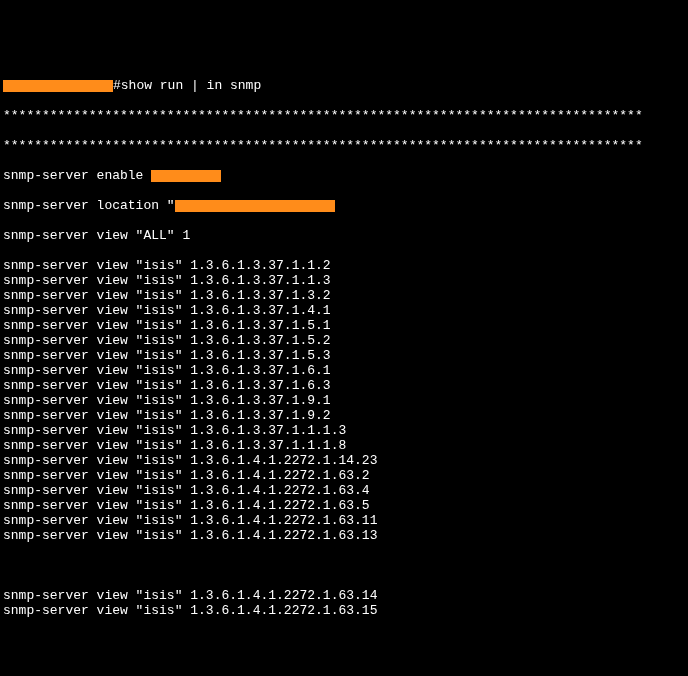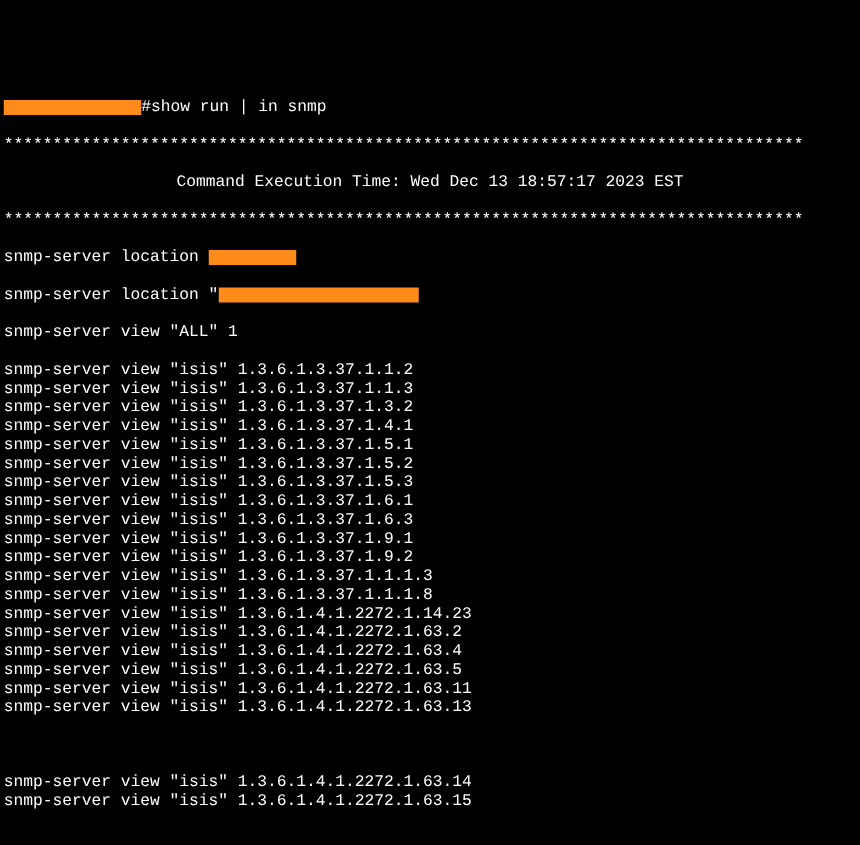--- a/index.html
+++ b/index.html
@@ -34,23 +34,22 @@
     }
   </style>
 </head>
 <body>
 
 
 
 <div>
 <div class="line"><span class="redacted" style="width:110px"></span><span>#show run | in snmp</span></div>
 <div class="line">**********************************************************************************</div>
-<div class="line centered">Command Execution Time: Wed Dec 13 18:57:17 2023 EST</div>
 <div class="line">**********************************************************************************</div>
-<div class="line"><span>snmp-server location </span><span class="redacted" style="width:70px"></span></div>
+<div class="line"><span>snmp-server enable </span><span class="redacted" style="width:70px"></span></div>
 <div class="line"><span>snmp-server location "</span><span class="redacted" style="width:160px"></span></div>
 <div class="line">snmp-server view "ALL" 1</div>
 <div id="isis-block-1"><div class="line">snmp-server view "isis" 1.3.6.1.3.37.1.1.2</div><div class="line">snmp-server view "isis" 1.3.6.1.3.37.1.1.3</div><div class="line">snmp-server view "isis" 1.3.6.1.3.37.1.3.2</div><div class="line">snmp-server view "isis" 1.3.6.1.3.37.1.4.1</div><div class="line">snmp-server view "isis" 1.3.6.1.3.37.1.5.1</div><div class="line">snmp-server view "isis" 1.3.6.1.3.37.1.5.2</div><div class="line">snmp-server view "isis" 1.3.6.1.3.37.1.5.3</div><div class="line">snmp-server view "isis" 1.3.6.1.3.37.1.6.1</div><div class="line">snmp-server view "isis" 1.3.6.1.3.37.1.6.3</div><div class="line">snmp-server view "isis" 1.3.6.1.3.37.1.9.1</div><div class="line">snmp-server view "isis" 1.3.6.1.3.37.1.9.2</div><div class="line">snmp-server view "isis" 1.3.6.1.3.37.1.1.1.3</div><div class="line">snmp-server view "isis" 1.3.6.1.3.37.1.1.1.8</div><div class="line">snmp-server view "isis" 1.3.6.1.4.1.2272.1.14.23</div><div class="line">snmp-server view "isis" 1.3.6.1.4.1.2272.1.63.2</div><div class="line">snmp-server view "isis" 1.3.6.1.4.1.2272.1.63.4</div><div class="line">snmp-server view "isis" 1.3.6.1.4.1.2272.1.63.5</div><div class="line">snmp-server view "isis" 1.3.6.1.4.1.2272.1.63.11</div><div class="line">snmp-server view "isis" 1.3.6.1.4.1.2272.1.63.13</div></div>
 <div class="line"> </div>
 <div id="isis-block-2"><div class="line">snmp-server view "isis" 1.3.6.1.4.1.2272.1.63.14</div><div class="line">snmp-server view "isis" 1.3.6.1.4.1.2272.1.63.15</div></div>
 
 
 </div>
 
 

